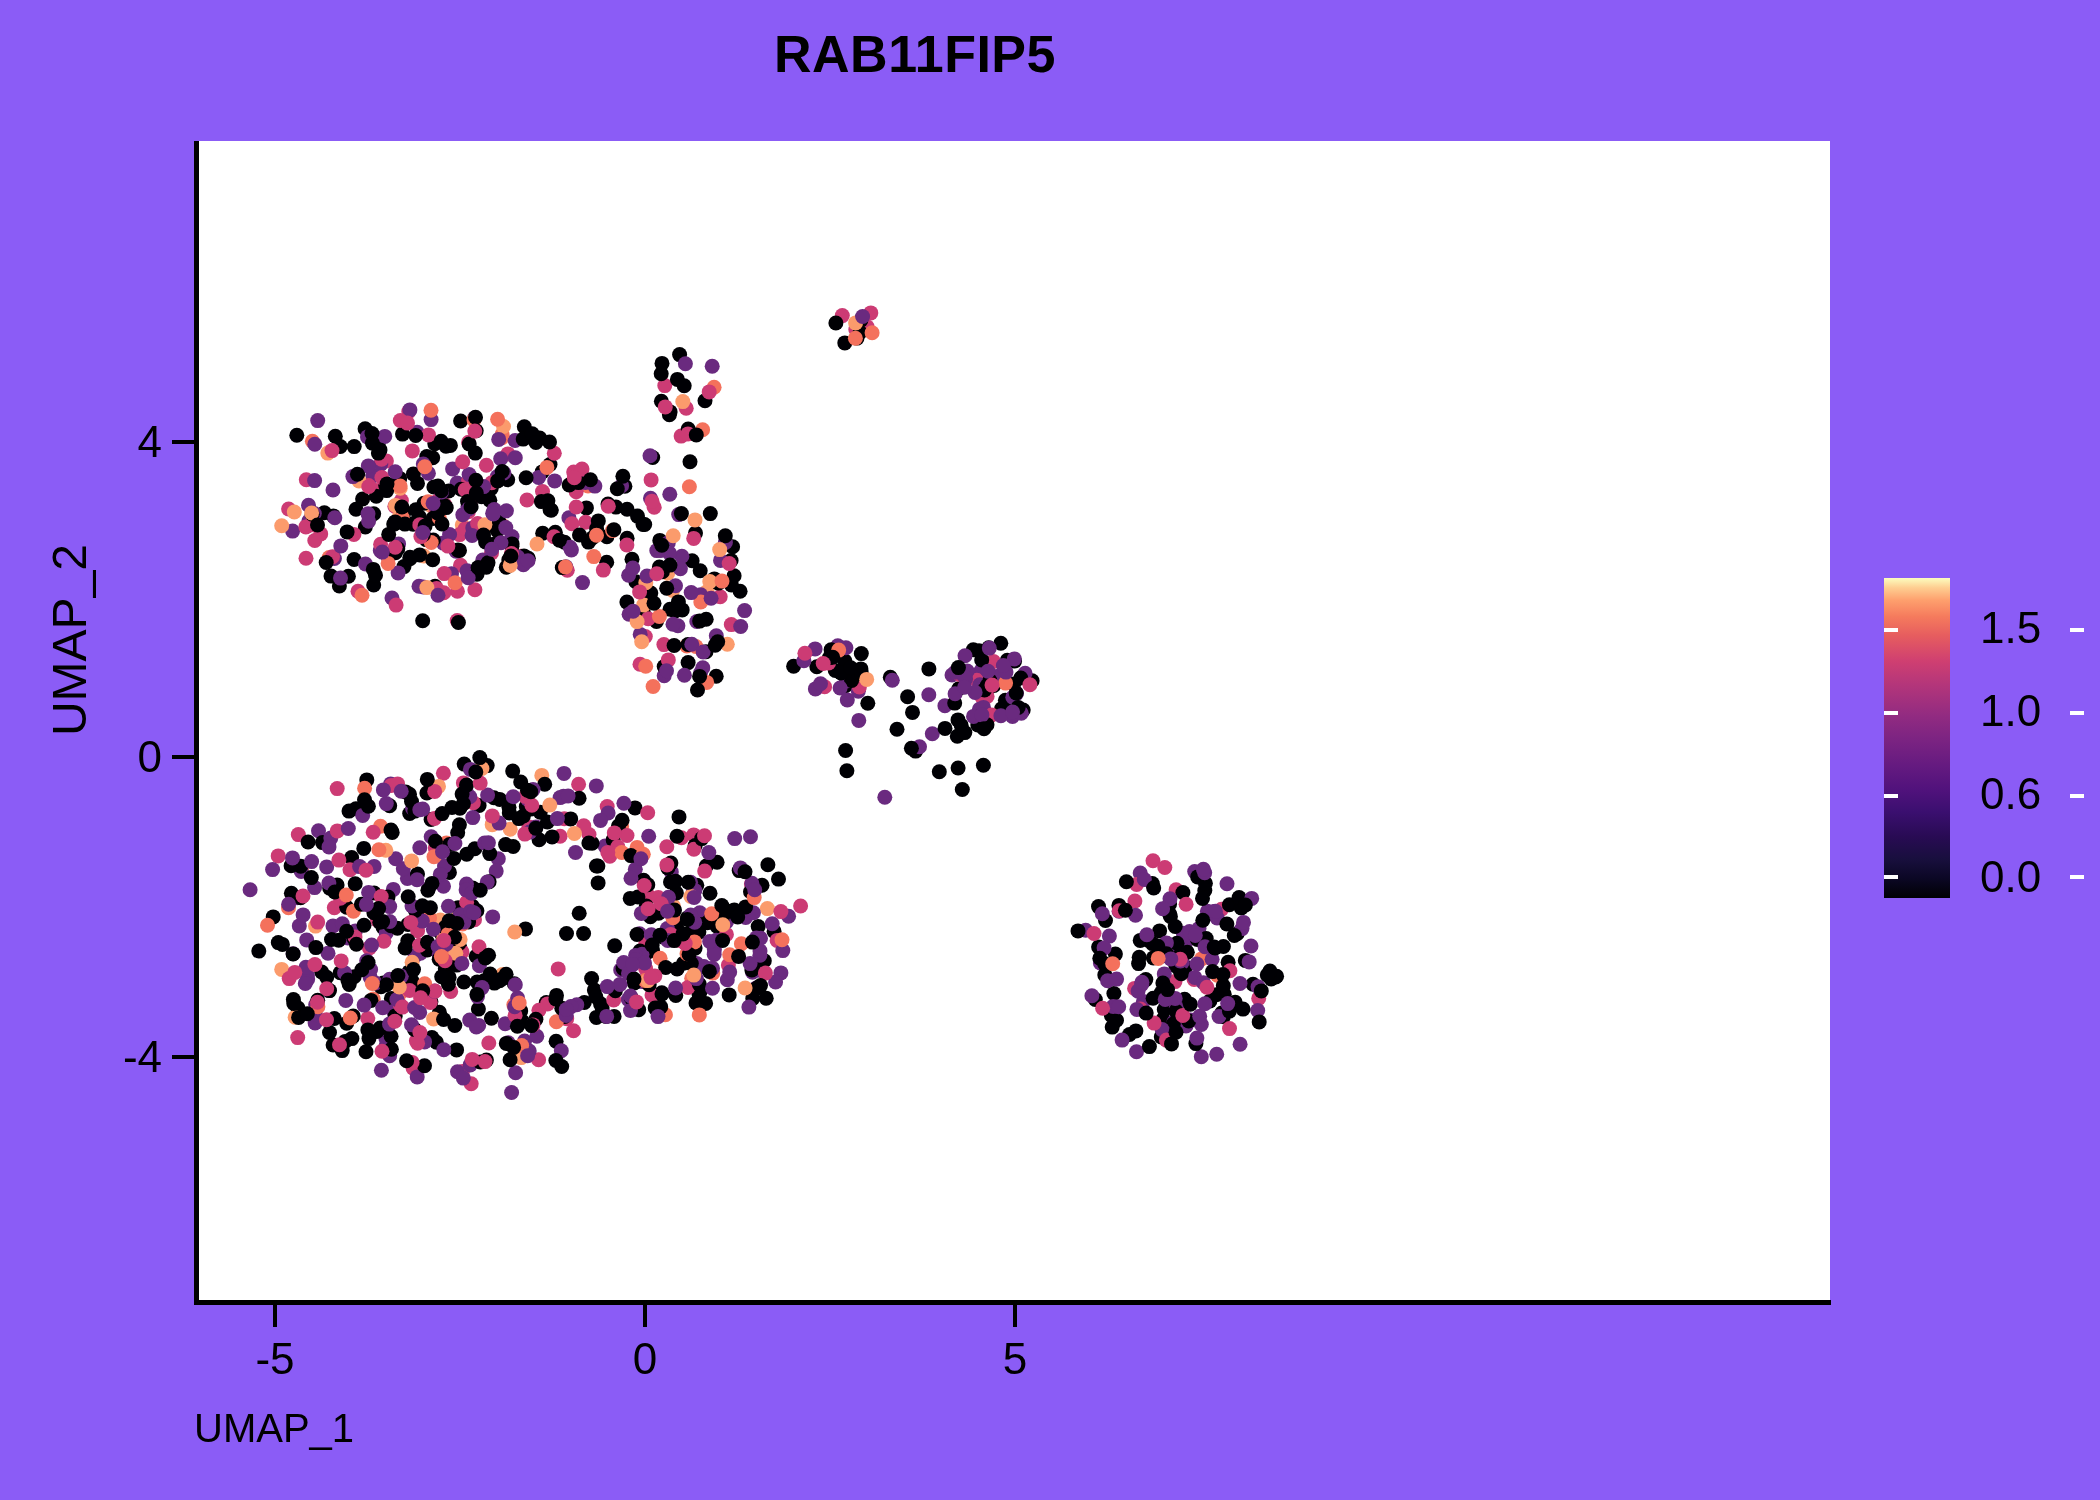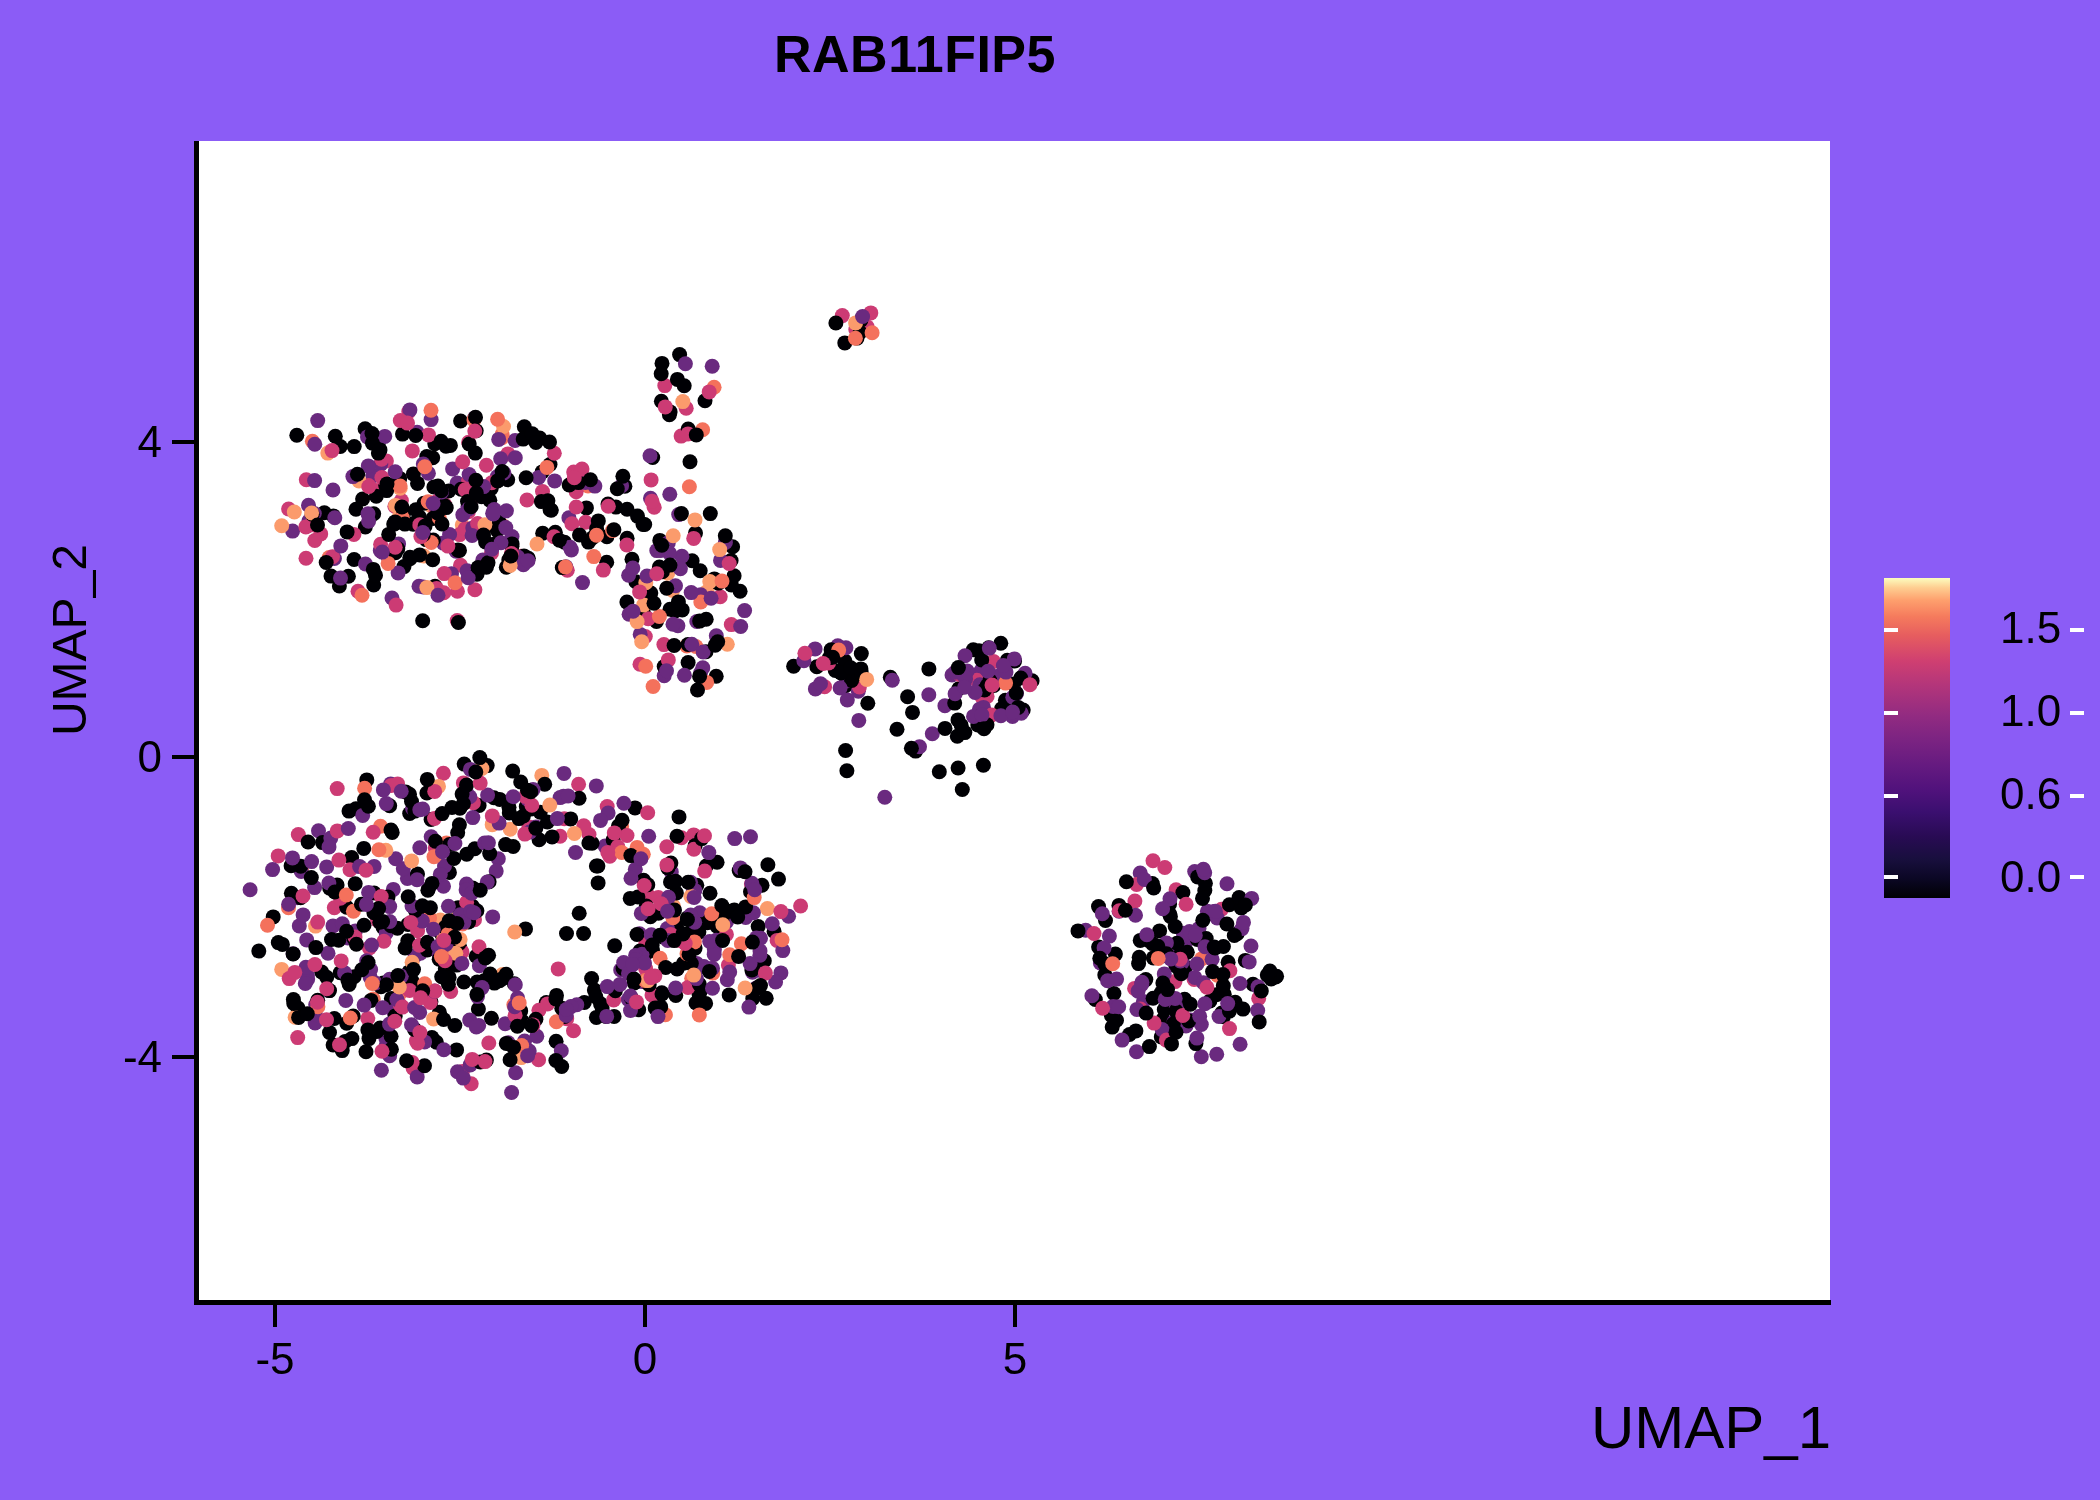--- a/index.html
+++ b/index.html
@@ -98,22 +98,22 @@
     line-height: 44px;
     white-space: nowrap;
     width: 140px;
   }
   
   #x-axis-title {
     position: absolute;
     top: 1400px;
     left: 194px;
     width: 1637px;
-    text-align: right;
-    font-size: 60px;
+    text-align: left;
+    font-size: 40px;
     line-height: 56px;
     white-space: nowrap;
   }
   #y-axis-title {
     position: absolute;
     left: -250px;
     top: 612px;
     width: 640px;
     text-align: center;
     font-size: 48px;
@@ -161,21 +161,20 @@
     background: #ffffff;
   }
   .cbar-tick.left  { left: 0px; }
   .cbar-tick.right { right: 0px; }
   .cbar-label {
     position: absolute;
     left: 96px;
     font-size: 44px;
     line-height: 44px;
     white-space: nowrap;
-    margin-left: 20px;
   }
 </style>
 </head>
 <body>
 
 <div id="plot-root">
 
   <div id="chart-title">RAB11FIP5</div>
 
   <div id="panel">

